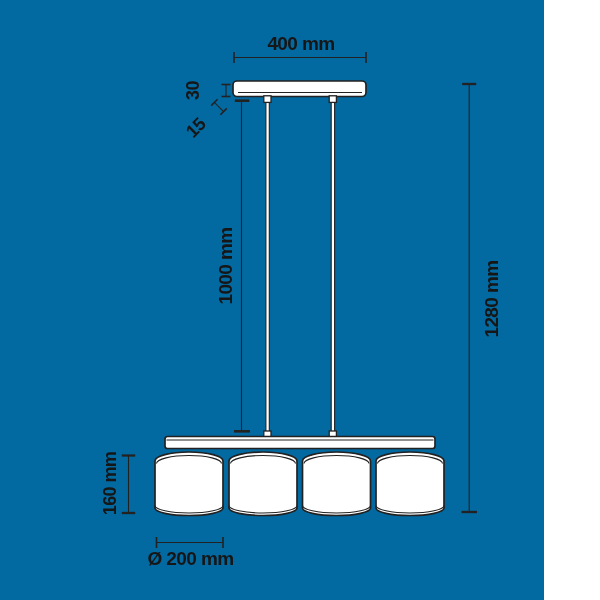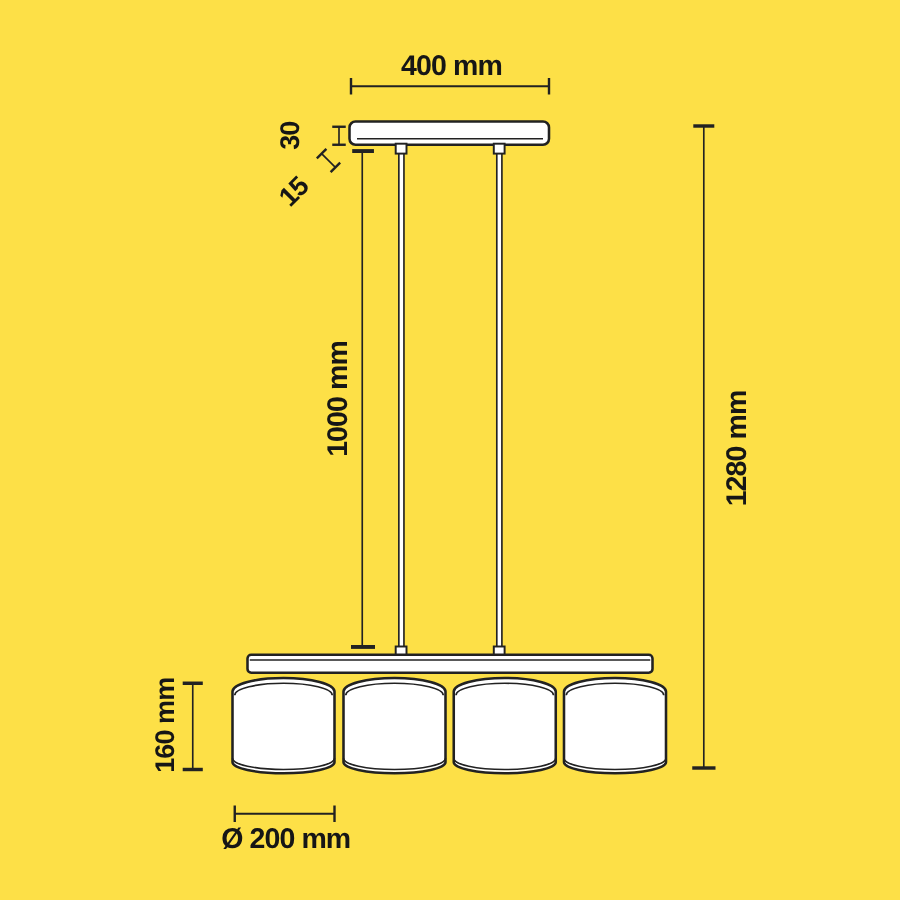--- a/index.html
+++ b/index.html
@@ -5,23 +5,23 @@
   html, body {
     margin: 0;
     padding: 0;
     background: #ffffff;
     width: 600px;
     height: 600px;
     overflow: hidden;
   }
   .stage {
     position: relative;
-    width: 600px;
+    width: 544px;
     height: 600px;
-    background: #fde047;
+    background: #0369a1;
   }
   svg text {
     font-family: "Liberation Sans", sans-serif;
     font-weight: bold;
     font-size: 19px;
     letter-spacing: -0.6px;
     fill: #161616;
     stroke: none;
   }
   svg text.small {

